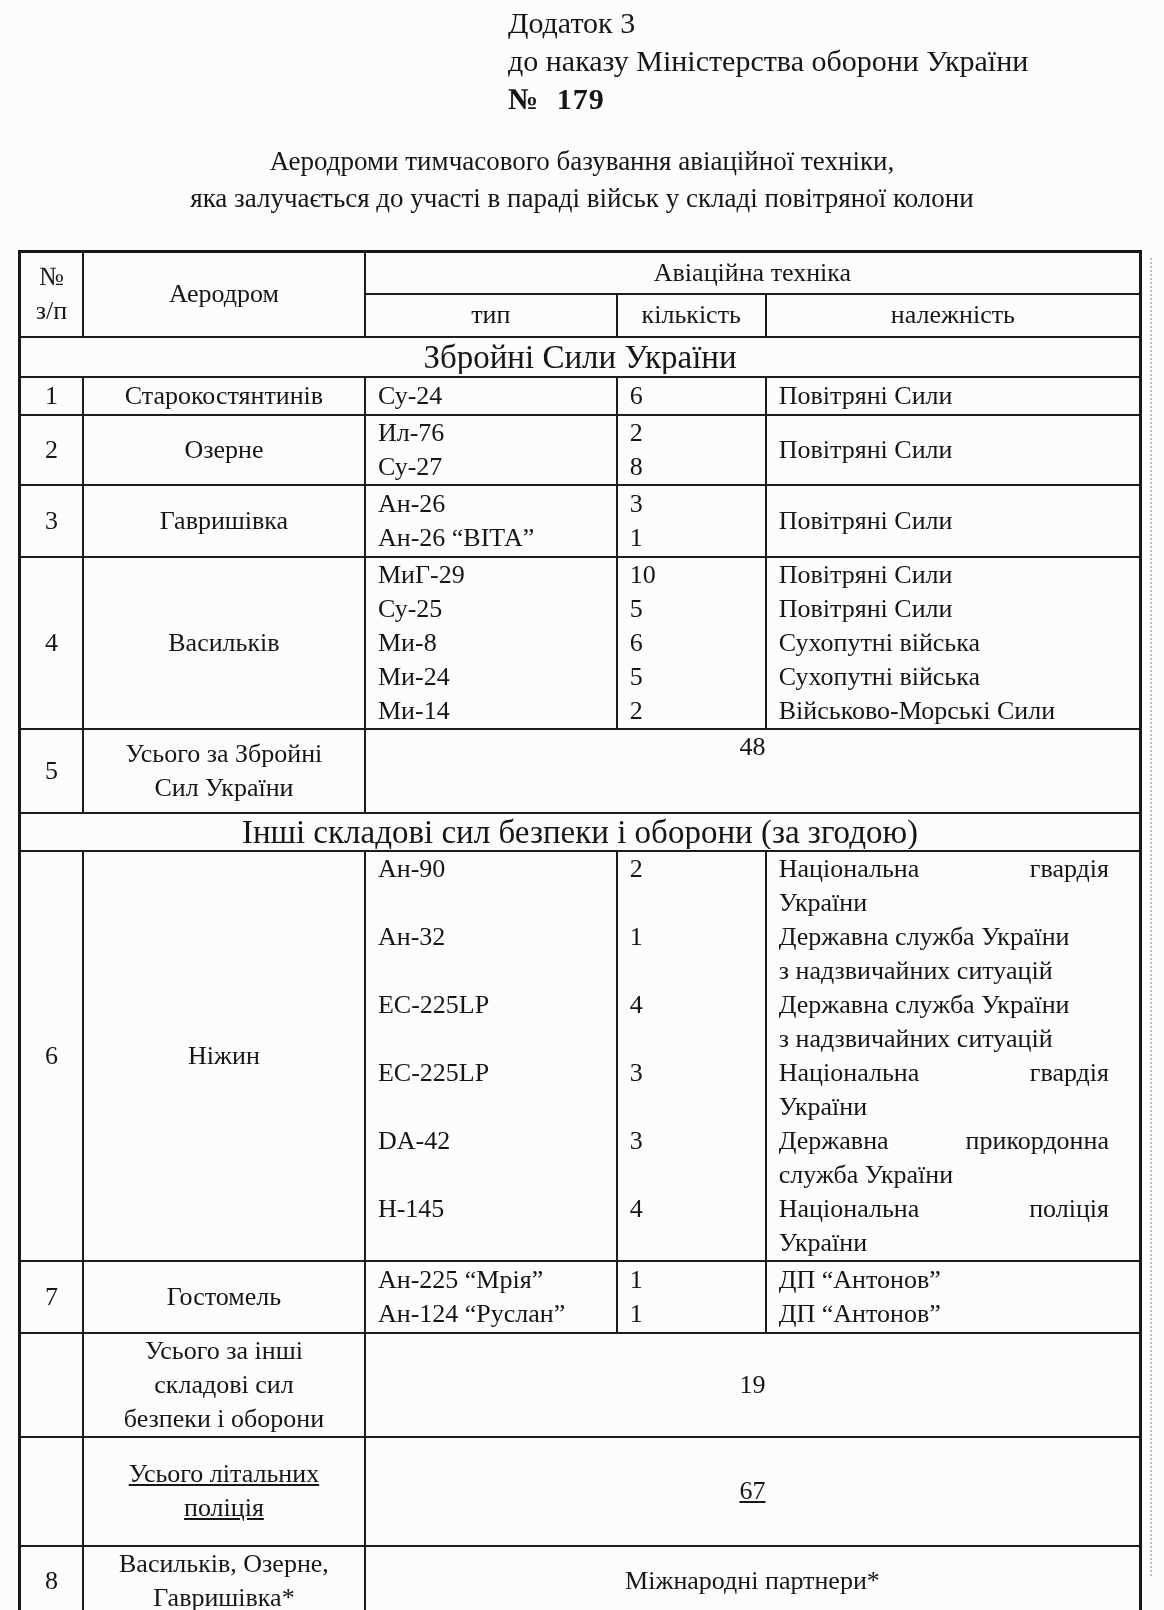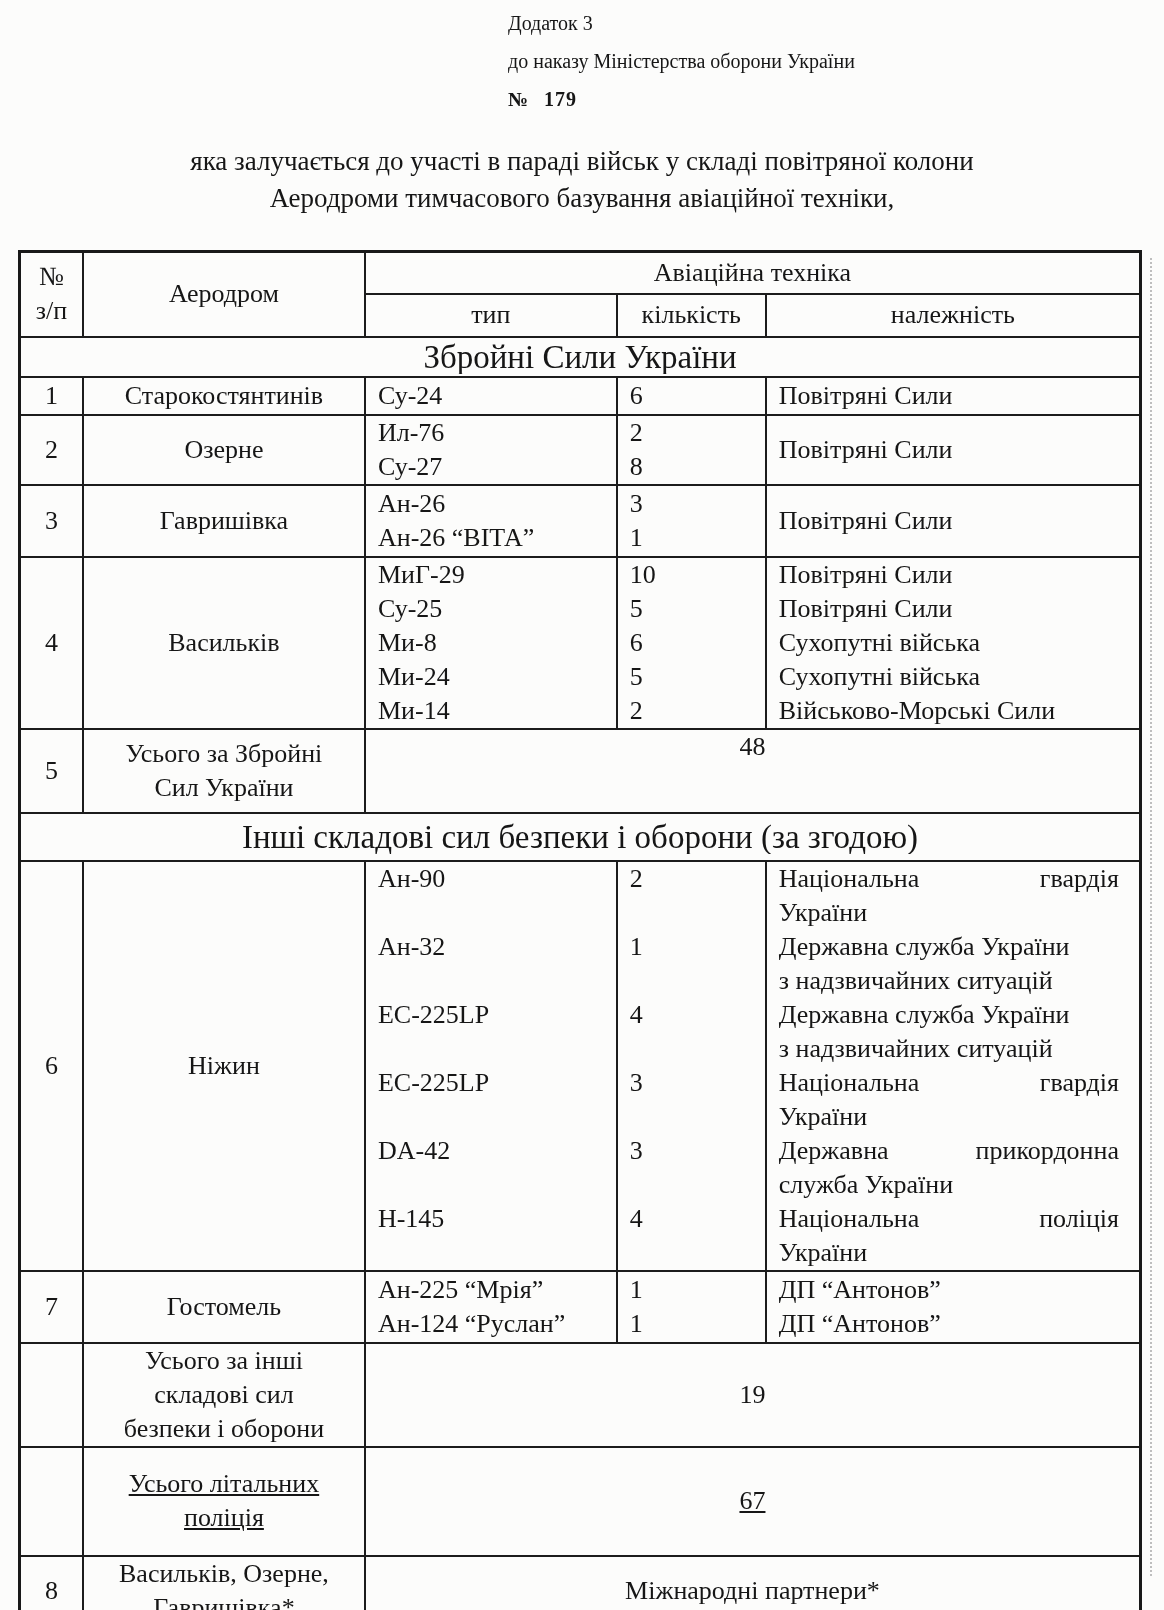--- a/index.html
+++ b/index.html
@@ -10,21 +10,21 @@
     font-family: "Liberation Serif", "DejaVu Serif", serif;
     position: relative;
     overflow: hidden;
   }
 
   
   .doc-header {
     position: absolute;
     left: 508px; top: 4px;
     width: 556px;
-    font-size: 20px;
+    font-size: 30px;
     line-height: 38px;
   }
   .doc-header .date-line {
     display: flex;
     justify-content: space-between;
     font-weight: bold;
     letter-spacing: 1px;
     word-spacing: 9px;
   }
 
@@ -61,21 +61,21 @@
     white-space: nowrap;
     overflow: hidden;
   }
   td.c .ln { text-align: center; padding: 0 4px; }
   td.t { vertical-align: top; }
   td.t .ln { }
   td.sec { font-size: 33px; }
   .ln.spread {
     display: flex;
     justify-content: space-between;
-    padding-right: 20px;
+    padding-right: 30px;
   }
 
   
   .scan-edge {
     position: absolute;
     left: 1150px; top: 258px;
     height: 1318px; width: 0;
     border-right: 2px dotted #8d8d8d;
     opacity: 0.55;
   }
@@ -85,22 +85,22 @@
 
 <div class="doc-header">
   <div>Додаток 3</div>
   <div>до наказу Міністерства оборони України</div>
   <div class="date-line">
     <span>№ 179</span>
   </div>
 </div>
 
 <div class="doc-title">
+  <div>Аеродроми тимчасового базування авіаційної техніки,</div>
   <div>яка залучається до участі в параді військ у складі повітряної колони</div>
-  <div>Аеродроми тимчасового базування авіаційної техніки,</div>
 </div>
 
 <table class="doc-table">
   <colgroup id="cols">
       <col style="width: 63px;">
       <col style="width: 280px;">
       <col style="width: 250px;">
       <col style="width: 148px;">
       <col style="width: 372px;">
     </colgroup>
@@ -222,21 +222,21 @@
           <div class="ln">5</div>
         </td>
         <td class="c">
           <div class="ln">Усього за Збройні</div>
           <div class="ln">Сил України</div>
         </td>
         <td colspan="3" class="c t">
           <div class="ln">48</div>
         </td>
       </tr>
-      <tr style="height: 48px;">
+      <tr style="height: 38px;">
         <td colspan="5" class="c sec">
           <div class="ln">Інші складові сил безпеки і оборони (за згодою)</div>
         </td>
       </tr>
       <tr style="height: 410px;">
         <td class="c">
           <div class="ln">6</div>
         </td>
         <td class="c">
           <div class="ln">Ніжин</div>

